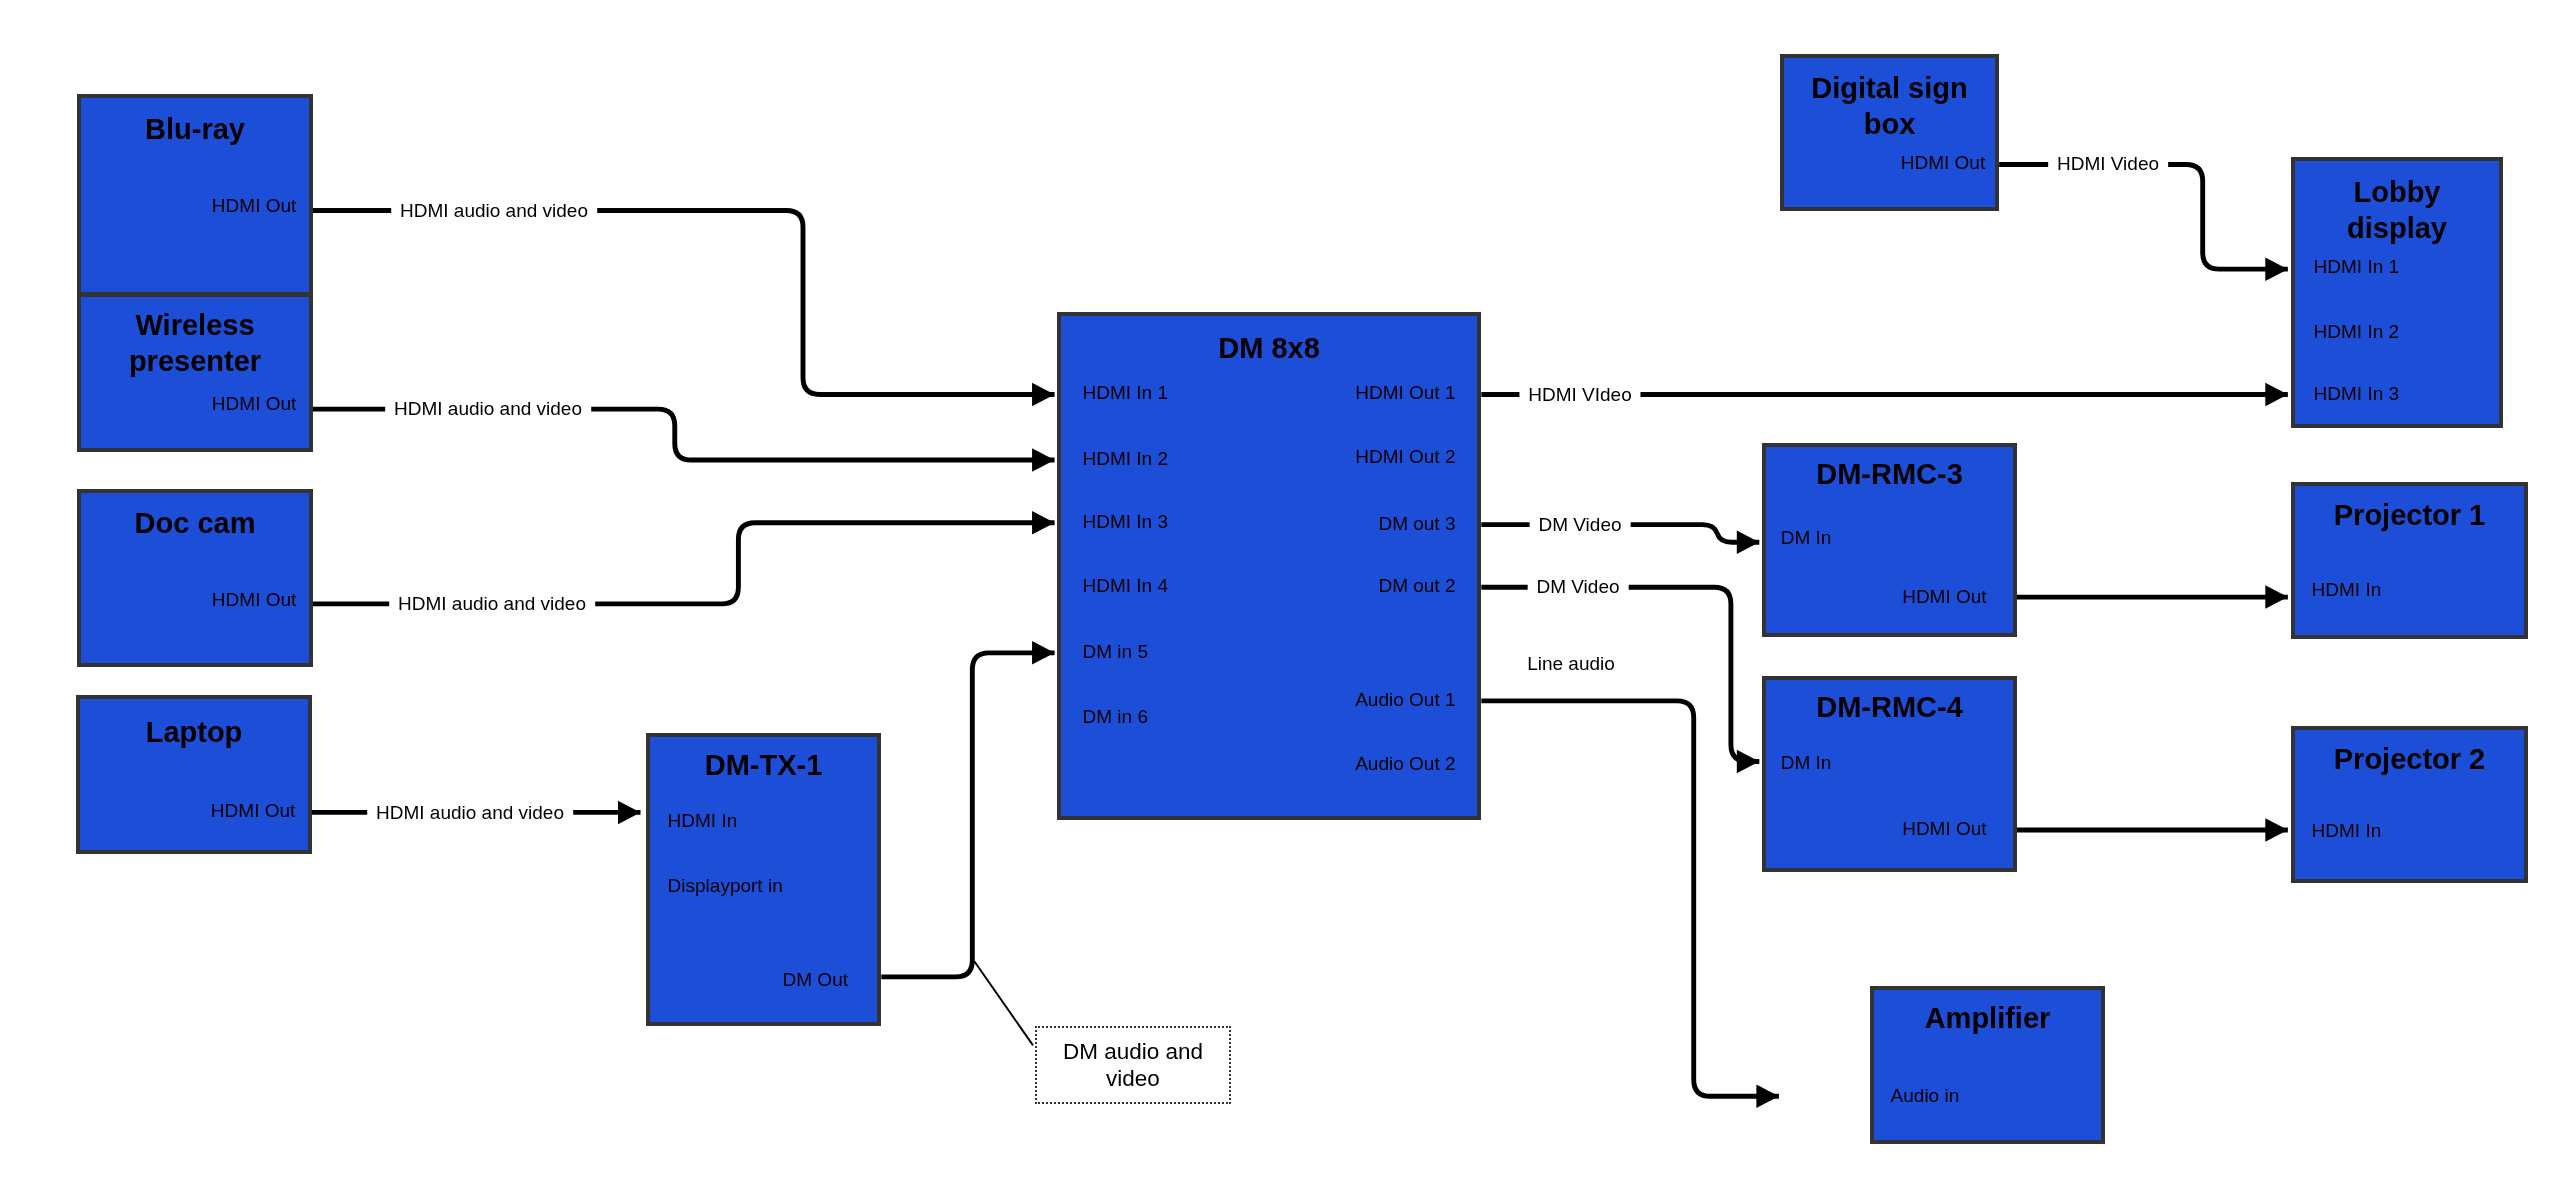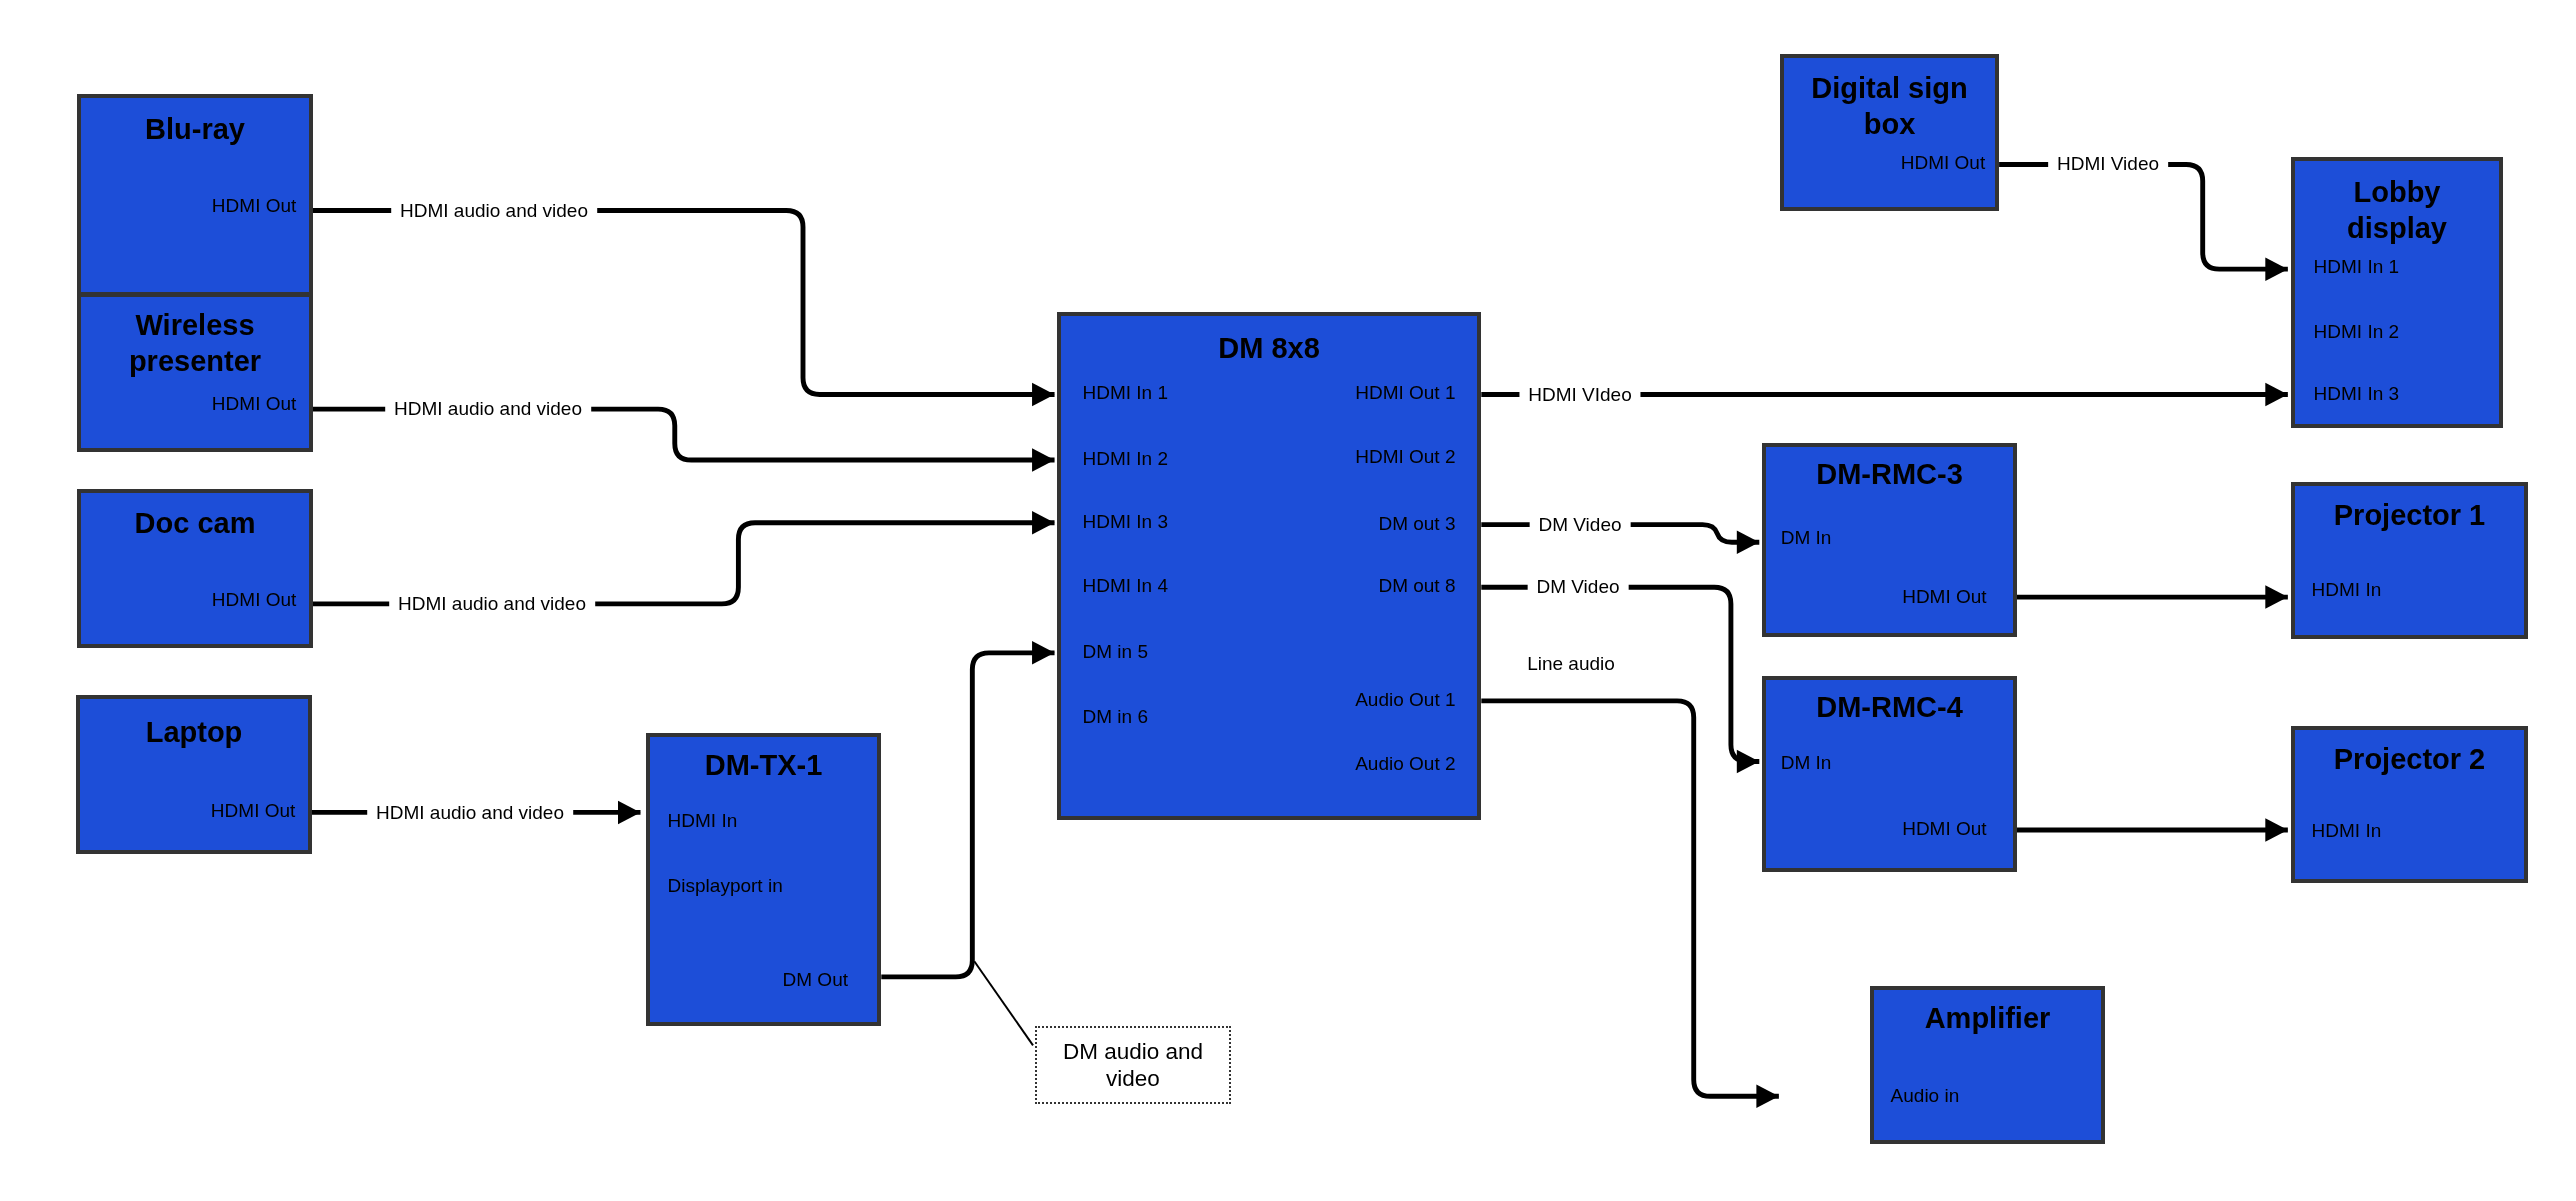--- a/index.html
+++ b/index.html
@@ -49,21 +49,21 @@
       <path d="M995,982 L1055,1068" fill="none" stroke="#000000" stroke-width="2"></path>
     </svg>
     <div class="node" style="left: 77px; top: 94px; width: 236px; height: 202px; border-color: rgb(51, 51, 51);">
       <div class="node-title" style="top: 32px; width: 220px;">Blu-ray</div>
       <div class="port" style="top: 108px; right: 12.7px;">HDMI Out</div>
     </div>
     <div class="node" style="left: 77px; top: 293px; width: 236px; height: 159px; border-color: rgb(51, 51, 51);">
       <div class="node-title" style="top: 47px; width: 220px;">Wireless presenter</div>
       <div class="port" style="top: 107px; right: 12.7px;">HDMI Out</div>
     </div>
-    <div class="node" style="left: 77px; top: 489px; width: 236px; height: 159px; border-color: rgb(51, 51, 51);">
+    <div class="node" style="left: 77px; top: 489px; width: 236px; height: 178px; border-color: rgb(51, 51, 51);">
       <div class="node-title" style="top: 31px; width: 220px;">Doc cam</div>
       <div class="port" style="top: 107px; right: 12.7px;">HDMI Out</div>
     </div>
     <div class="node" style="left: 76px; top: 695px; width: 236px; height: 159px; border-color: rgb(51, 51, 51);">
       <div class="node-title" style="top: 34px; width: 220px;">Laptop</div>
       <div class="port" style="top: 112px; right: 12.7px;">HDMI Out</div>
     </div>
     <div class="node" style="left: 646px; top: 733px; width: 235px; height: 293px; border-color: rgb(51, 51, 51);">
       <div class="node-title" style="top: 29px; width: 219px;">DM-TX-1</div>
       <div class="port" style="top: 84px; left: 17.6px;">HDMI In</div>
@@ -74,21 +74,21 @@
       <div class="node-title" style="top: 33px; width: 408px;">DM 8x8</div>
       <div class="port" style="top: 77px; left: 21.5px;">HDMI In 1</div>
       <div class="port" style="top: 143px; left: 21.5px;">HDMI In 2</div>
       <div class="port" style="top: 206px; left: 21.5px;">HDMI In 3</div>
       <div class="port" style="top: 270px; left: 21.5px;">HDMI In 4</div>
       <div class="port" style="top: 336px; left: 21.5px;">DM in 5</div>
       <div class="port" style="top: 401px; left: 21.5px;">DM in 6</div>
       <div class="port" style="top: 77px; right: 21.5px;">HDMI Out 1</div>
       <div class="port" style="top: 141px; right: 21.5px;">HDMI Out 2</div>
       <div class="port" style="top: 208px; right: 21.5px;">DM out 3</div>
-      <div class="port" style="top: 270px; right: 21.5px;">DM out 8</div>
+      <div class="port" style="top: 270px; right: 21.5px;">DM out 2</div>
       <div class="port" style="top: 384px; right: 21.5px;">Audio Out 1</div>
       <div class="port" style="top: 448px; right: 21.5px;">Audio Out 2</div>
     </div>
     <div class="node" style="left: 1780px; top: 54px; width: 219px; height: 157px; border-color: rgb(51, 51, 51);">
       <div class="node-title" style="top: 49px; width: 201px;">Digital sign box</div>
       <div class="port" style="top: 105px; right: 9.8px;">HDMI Out</div>
     </div>
     <div class="node" style="left: 2291px; top: 157px; width: 212px; height: 271px; border-color: rgb(51, 51, 51);">
       <div class="node-title" style="top: 50px; width: 157px;">Lobby display</div>
       <div class="port" style="top: 106px; left: 18.6px;">HDMI In 1</div>

